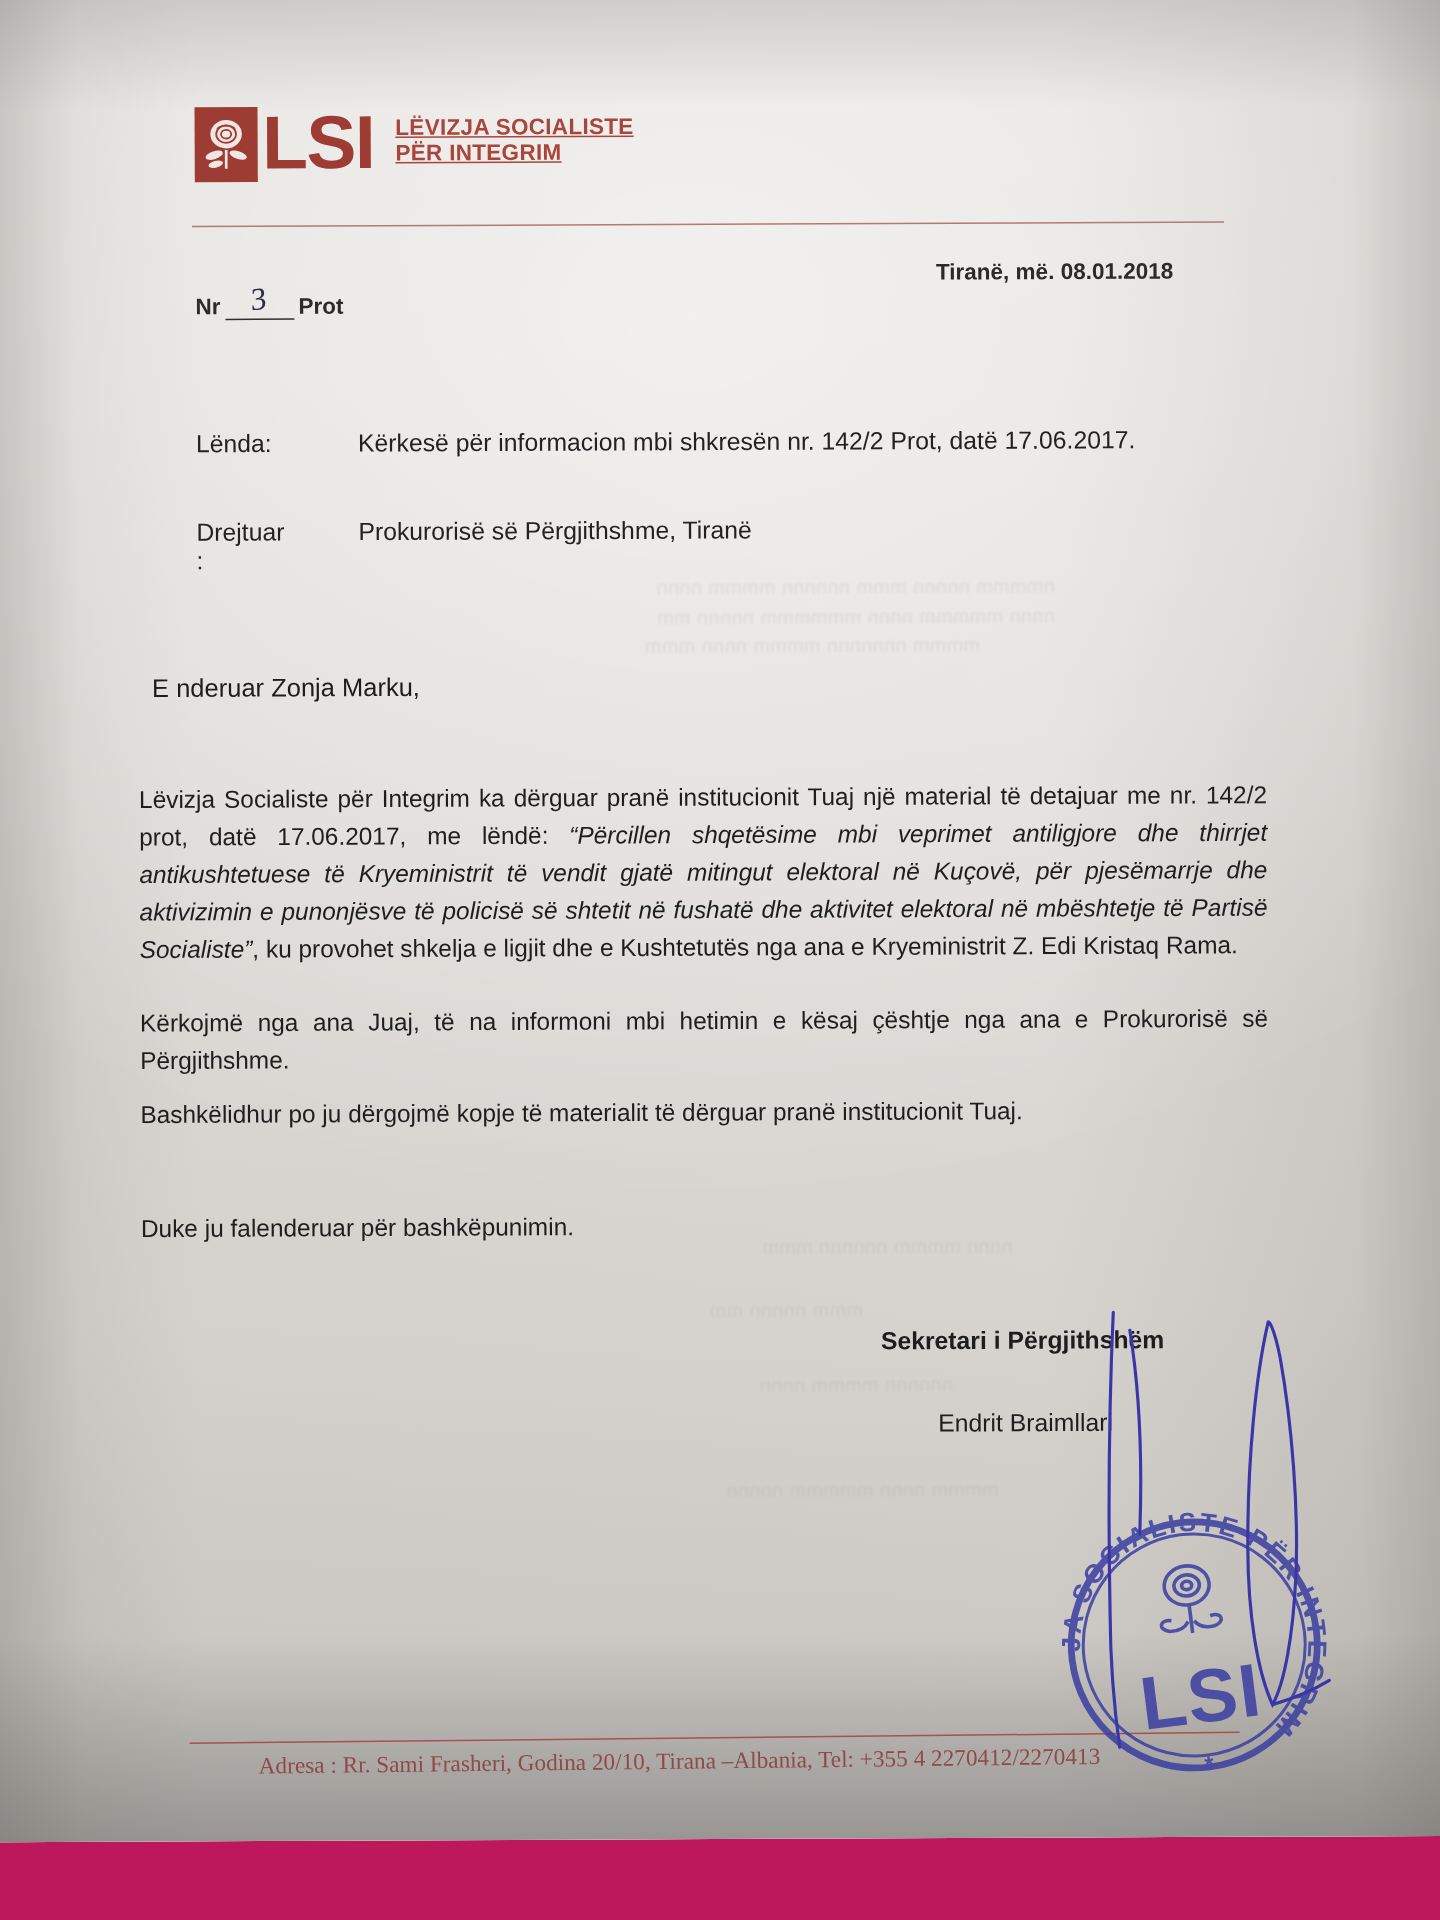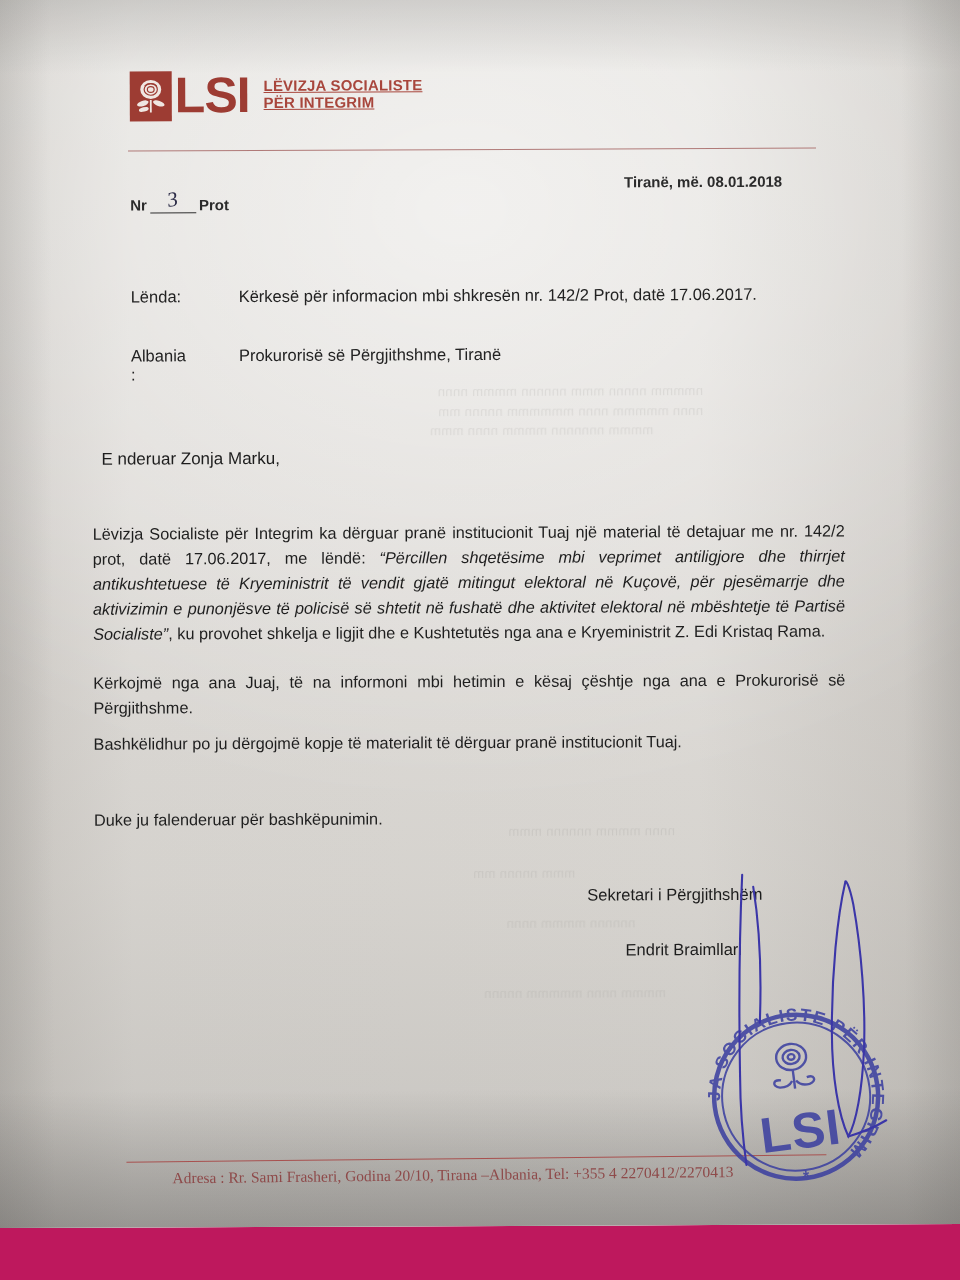--- a/index.html
+++ b/index.html
@@ -76,21 +76,21 @@
   .field{position:absolute;font-size:16.5px;color:#222;}
   .field .lab{font-weight:normal;position:absolute;left:0;top:0;}
   .field .val{position:absolute;left:108px;top:0;white-space:nowrap;}
 
   
   .salut{position:absolute;left:108px;top:462px;font-size:17px;font-weight:normal;color:#1d1d1d;}
   .body{position:absolute;left:99px;width:752px;font-size:16.3px;line-height:25px;color:#1e1e1e;text-align:justify;}
   .body i{font-style:italic;}
 
   
-  .sig-title{position:absolute;left:592px;top:900px;font-size:16.5px;font-weight:normal;color:#1d1d1d;}
+  .sig-title{position:absolute;left:592px;top:900px;font-size:16.5px;font-weight:bold;color:#1d1d1d;}
   .sig-name{position:absolute;left:630px;top:955px;font-size:16.5px;color:#1d1d1d;}
 
   .ink{position:absolute;left:700px;top:880px;width:230px;height:330px;z-index:6;pointer-events:none;}
 
   
   .stamp{position:absolute;left:700px;top:1012px;width:200px;height:200px;z-index:5;
          transform:rotate(-7deg);opacity:.86;}
 
   
   .rule-bot{position:absolute;left:130px;top:1172px;width:700px;height:0;border-top:1.4px solid #a8514f;
@@ -148,21 +148,21 @@
           <span>Prot</span>
         </div>
         <div class="proto-right">Tiranë, më. 08.01.2018</div>
       </div>
 
       <div class="field" style="left:138px;top:300px;">
         <span class="lab">Lënda:</span>
         <span class="val">Kërkesë për informacion mbi shkresën nr. 142/2 Prot, datë 17.06.2017.</span>
       </div>
       <div class="field" style="left:138px;top:359px;">
-        <span class="lab">Albania :</span>
+        <span class="lab">Drejtuar :</span>
         <span class="val">Prokurorisë së Përgjithshme, Tiranë</span>
       </div>
 
       <div class="salut">E nderuar Zonja Marku,</div>
 
       <div class="body" style="top:534px;">
         <span>Lëvizja Socialiste për Integrim ka dërguar pranë institucionit Tuaj një material të detajuar me nr. 142/2 prot, datë 17.06.2017, me lëndë: </span><i>“Përcillen shqetësime mbi veprimet antiligjore dhe thirrjet antikushtetuese të Kryeministrit të vendit gjatë mitingut elektoral në Kuçovë, për pjesëmarrje dhe aktivizimin e punonjësve të policisë së shtetit në fushatë dhe aktivitet elektoral në mbështetje të Partisë Socialiste”</i><span>, ku provohet shkelja e ligjit dhe e Kushtetutës nga ana e Kryeministrit Z. Edi Kristaq Rama.</span>
       </div>
 
       <div class="body" style="top:683px;">Kërkojmë nga ana Juaj, të na informoni mbi hetimin e kësaj çështje nga ana e Prokurorisë së Përgjithshme.</div>

